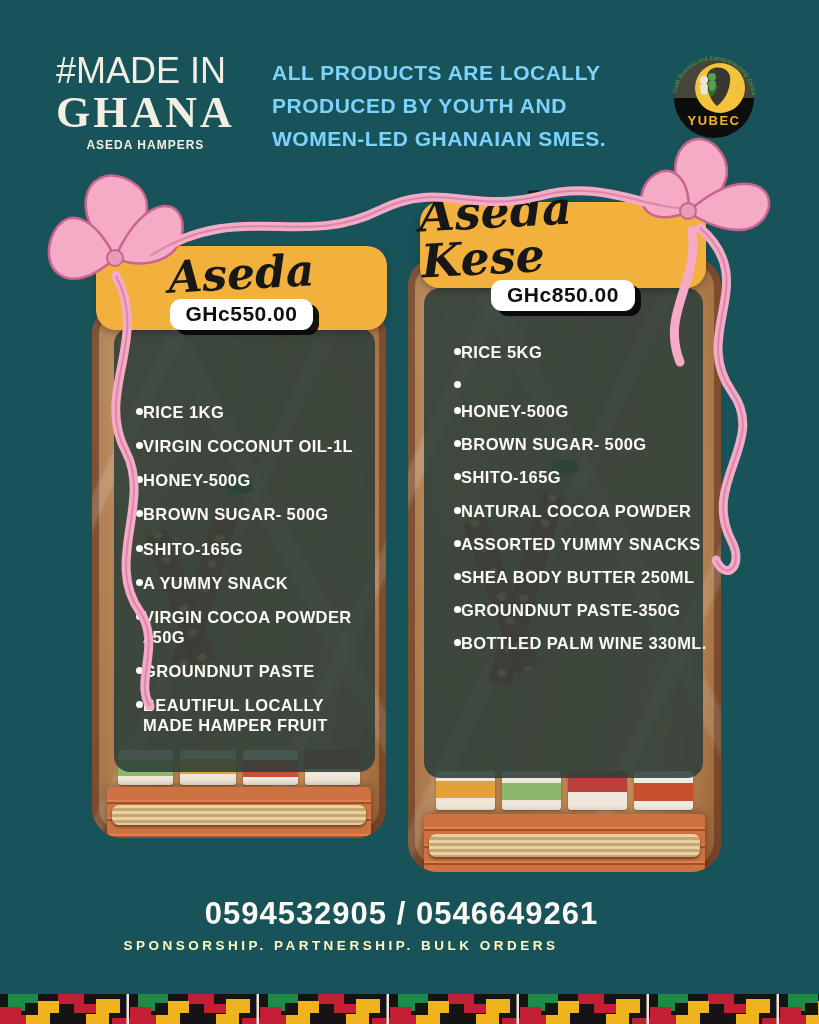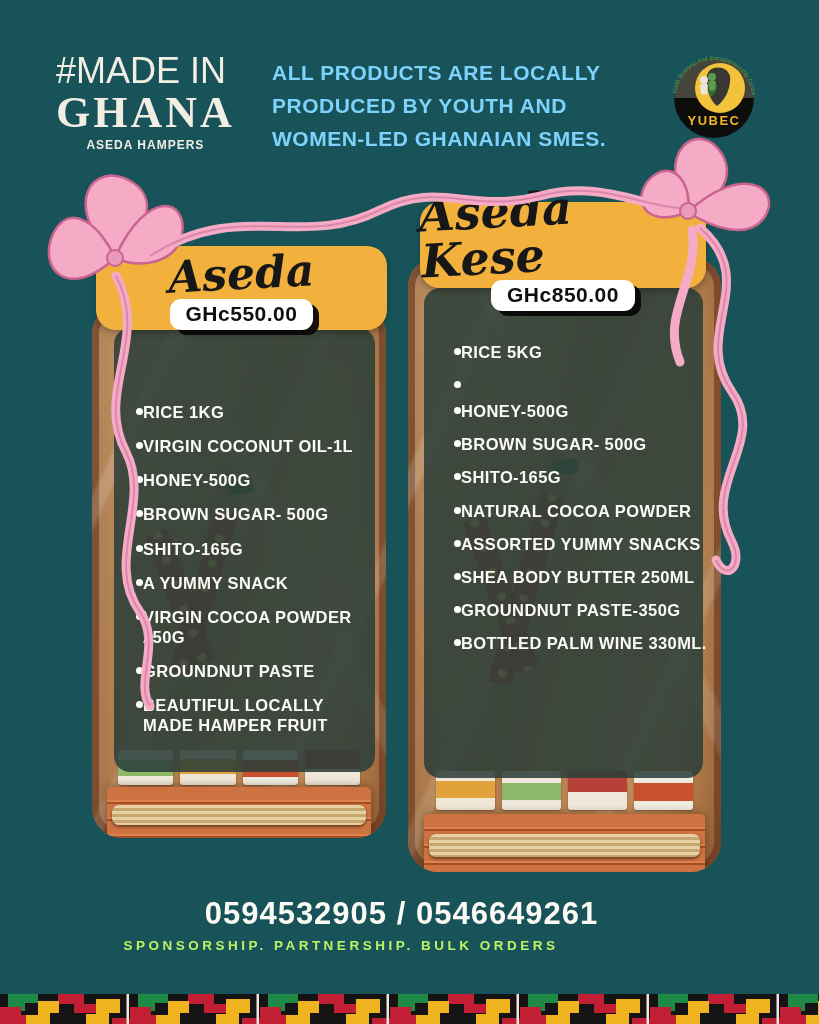--- a/index.html
+++ b/index.html
@@ -78,21 +78,21 @@
         letter-spacing:.4px;line-height:1.22;}
   .card1 .list{left:46px;right:14px;top:116px;margin-top:40px;}
   .card2 .list{left:48px;right:14px;top:140px;}
   .li{display:flex;margin-bottom:14px;}
   .card2 .li{margin-bottom:13px;}
   .dot{width:7px;height:7px;border-radius:50%;background:#fff;margin-top:6px;flex:none;}
 
   
   .phone{left:0;width:803px;top:896px;text-align:center;color:#FBFAF5;font-weight:bold;
          font-size:31px;letter-spacing:1px;}
-  .ctag{left:0;width:682px;top:938px;text-align:center;color:#bef264;font-weight:bold;
+  .ctag{left:0;width:682px;top:938px;text-align:center;color:#fef9c3;font-weight:bold;
         font-size:13.5px;letter-spacing:3.5px;}
 
   .ribbons{left:0;top:0;width:819px;height:1024px;z-index:6;pointer-events:none;}
   .kente{left:0;bottom:0;width:819px;height:30px;z-index:7;}
 </style>
 </head>
 <body>
 
 <div class="abs brand">
   <div class="l1">#MADE IN</div>

